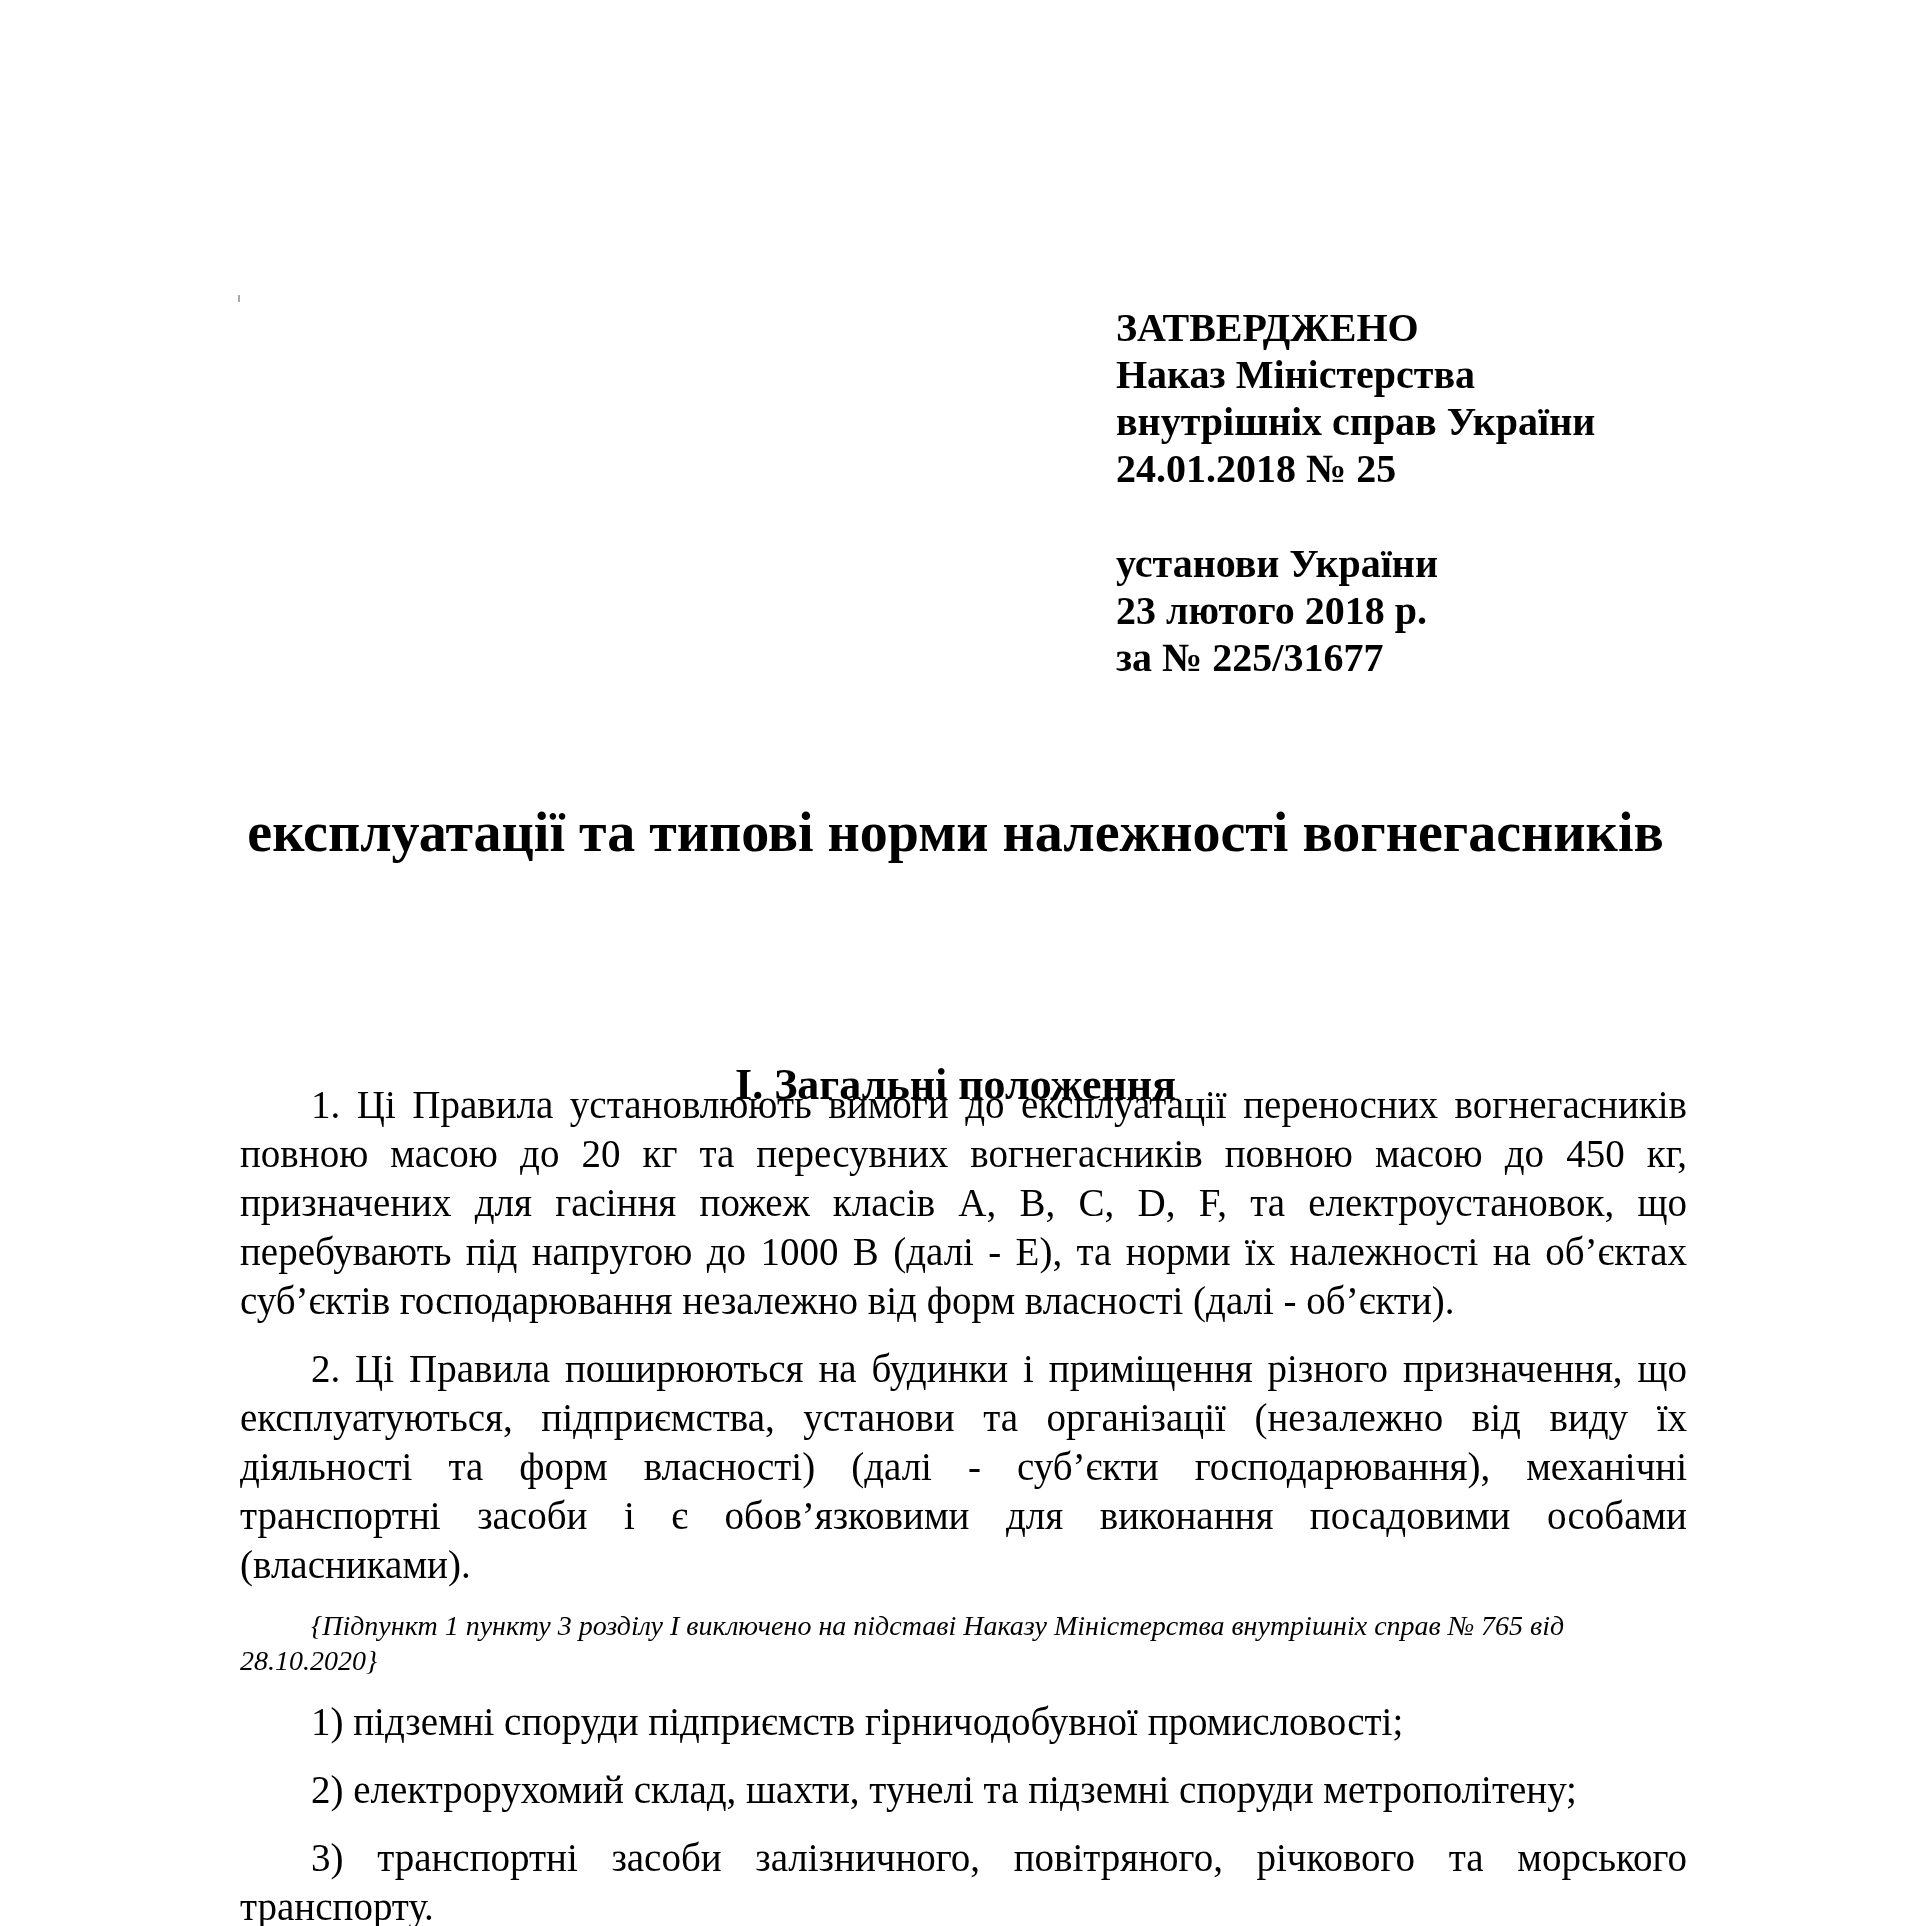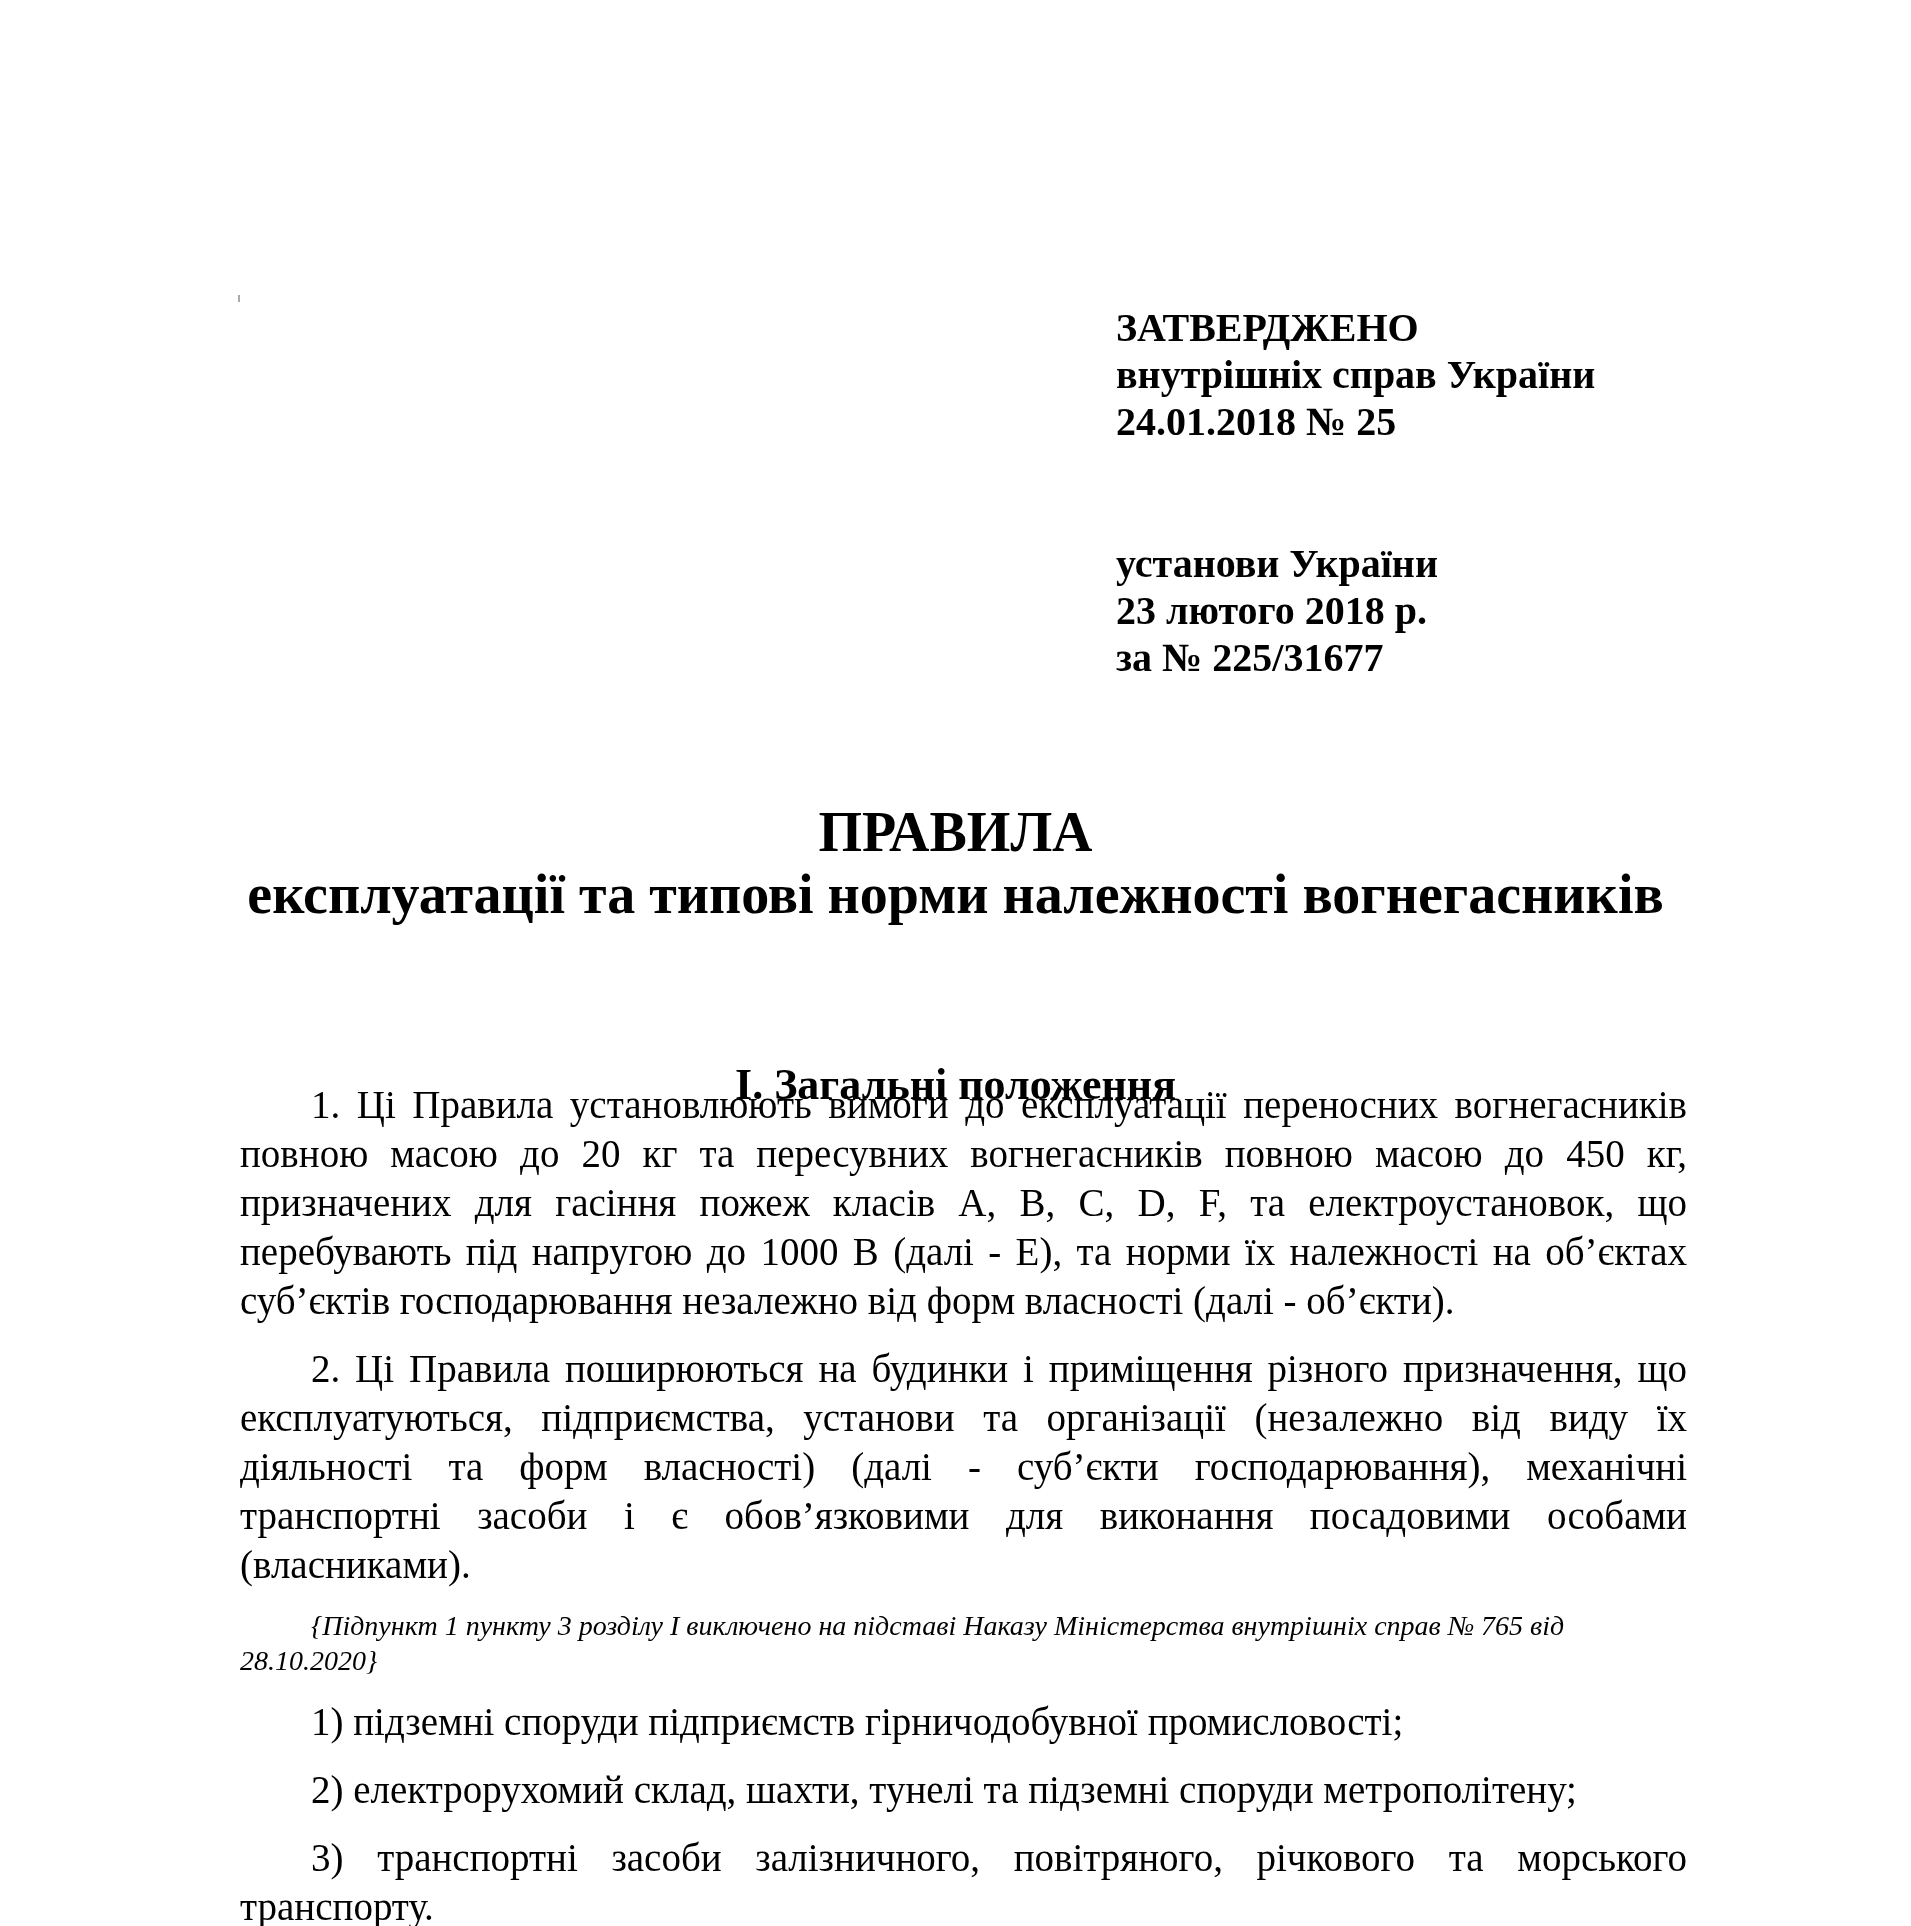--- a/index.html
+++ b/index.html
@@ -83,32 +83,32 @@
     background: #aaaaaa;
   }
 </style>
 </head>
 <body>
 
 <div class="scan-artifact"></div>
 
 <div class="hdr-block" id="approval-block">
   <div>ЗАТВЕРДЖЕНО</div>
+  <div>Наказ Міністерства</div>
   <div>внутрішніх справ України</div>
   <div>24.01.2018 № 25</div>
 </div>
 
 <div class="hdr-block" id="registration-block">
   <div>установи України</div>
   <div>23 лютого 2018 р.</div>
   <div>за № 225/31677</div>
 </div>
 
 <div class="doc-title-block">
-  <div>ПРАВИЛА</div>
   <div>експлуатації та типові норми належності вогнегасників</div>
 </div>
 
 <div class="section-heading">І. Загальні положення</div>
 
 <div class="content">
   <p>1. Ці Правила установлюють вимоги до експлуатації переносних вогнегасників повною масою до 20 кг та пересувних вогнегасників повною масою до 450 кг, призначених для гасіння пожеж класів A, B, C, D, F, та електроустановок, що перебувають під напругою до 1000 В (далі - E), та норми їх належності на об’єктах суб’єктів господарювання незалежно від форм власності (далі - об’єкти).</p>
   <p>2. Ці Правила поширюються на будинки і приміщення різного призначення, що експлуатуються, підприємства, установи та організації (незалежно від виду їх діяльності та форм власності) (далі - суб’єкти господарювання), механічні транспортні засоби і є обов’язковими для виконання посадовими особами (власниками).</p>
   <p class="excluded-note">{Підпункт 1 пункту 3 розділу І виключено на підставі Наказу Міністерства внутрішніх справ № 765 від 28.10.2020}</p>
   <p>1) підземні споруди підприємств гірничодобувної промисловості;</p>

